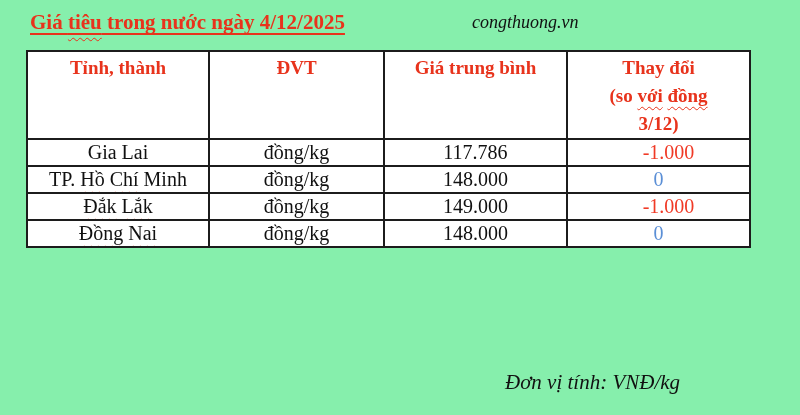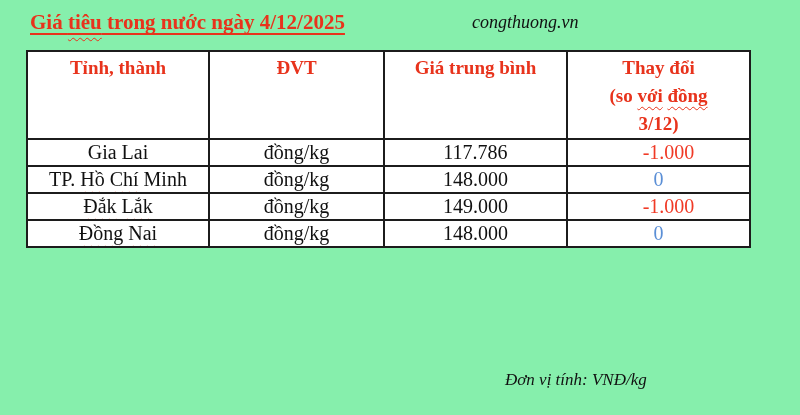--- a/index.html
+++ b/index.html
@@ -66,21 +66,21 @@
   .wavy{
     text-decoration:underline wavy var(--red);
     text-decoration-thickness:1px;
     text-underline-offset:5px;
     text-decoration-skip-ink:none;
   }
   th .wavy{text-underline-offset:4px;}
 
   .footer-note{
     position:absolute;left:505px;top:370px;
-    font-size:17px;font-style:italic;color:var(--ink);
+    font-size:21px;font-style:italic;color:var(--ink);
     white-space:nowrap;
   }
 </style>
 </head>
 <body>
 
 <div class="stage">
 
   <div class="title">Giá <span class="wavy">tiêu</span> trong nước ngày 4/12/2025</div>
 

